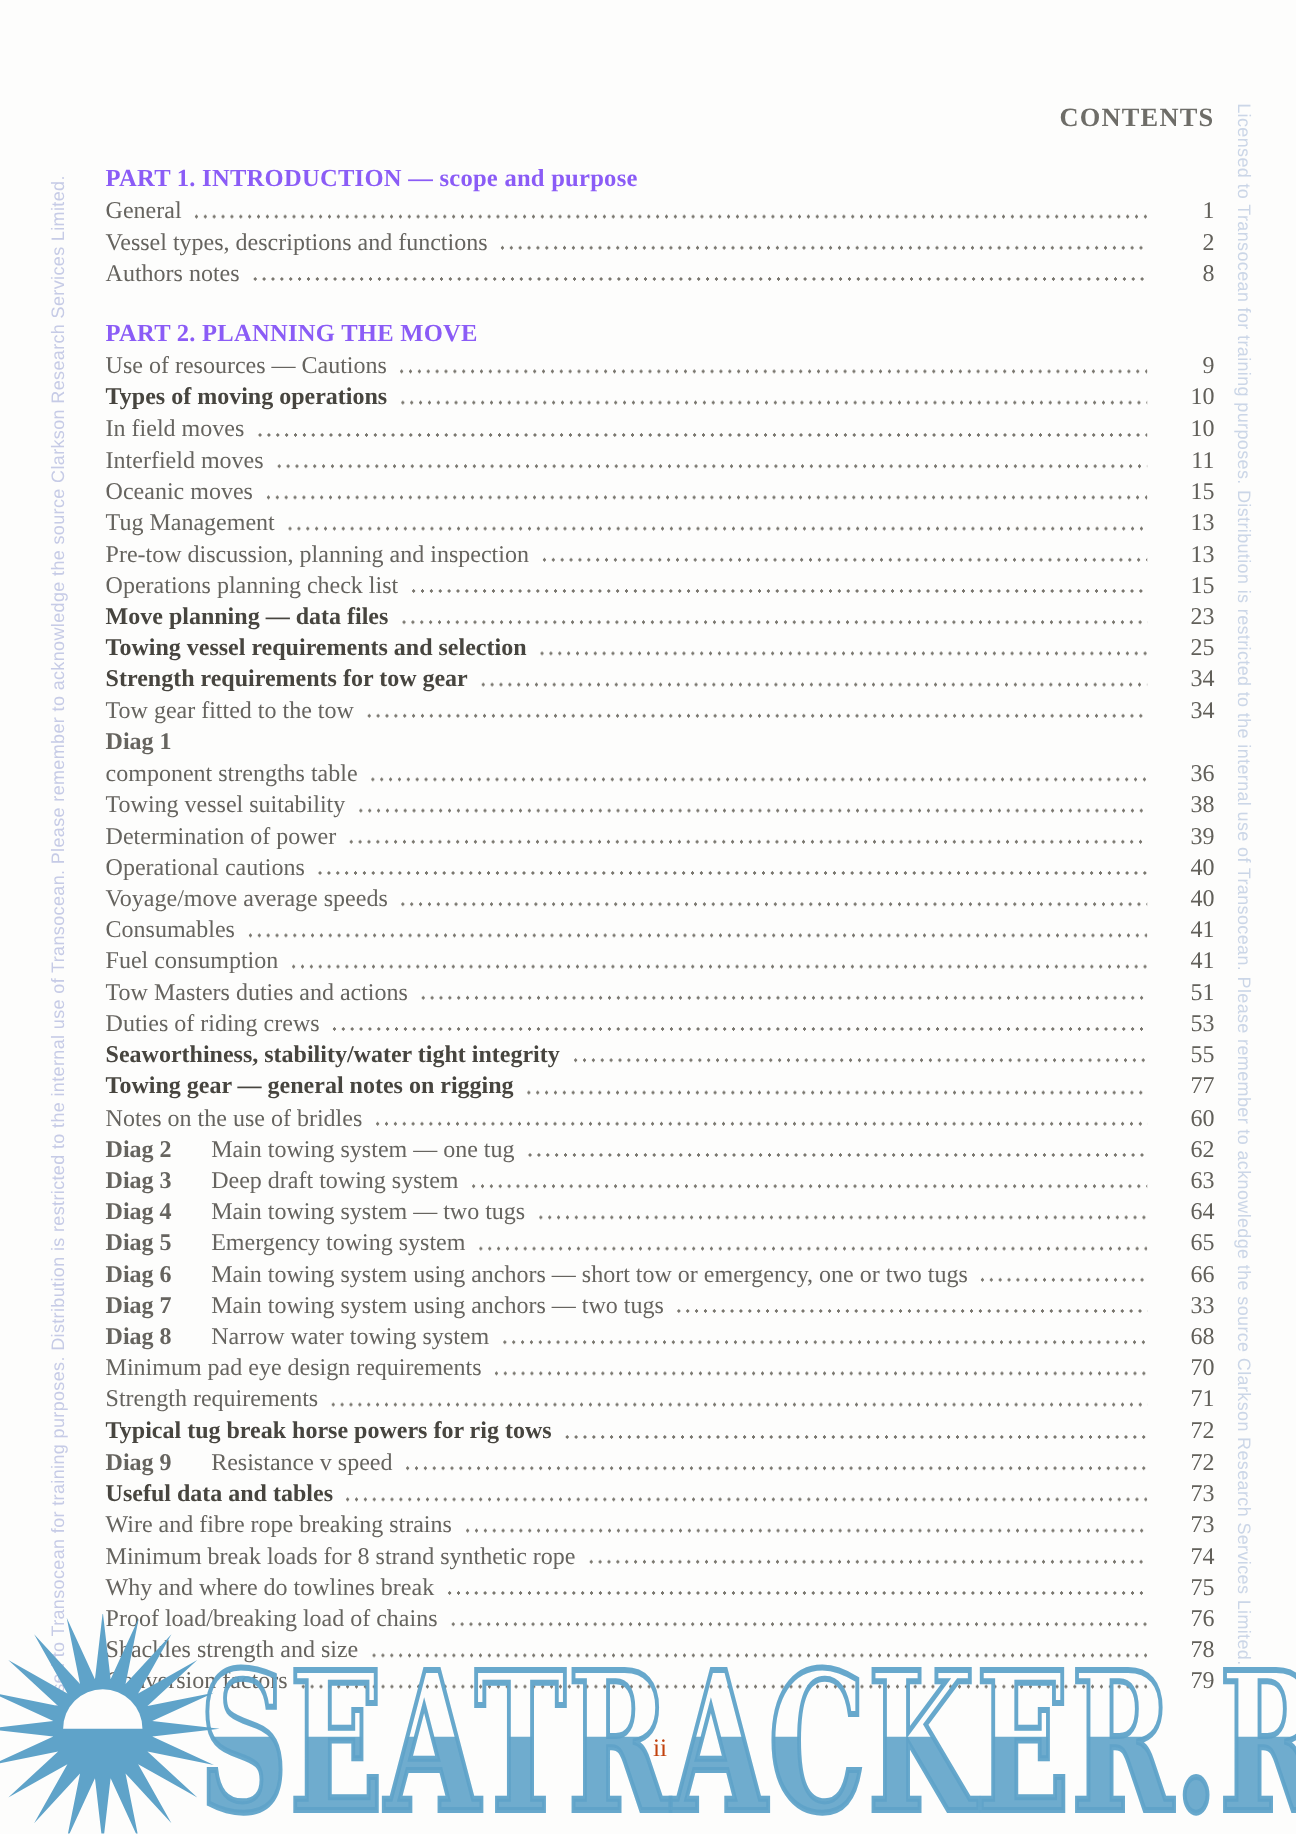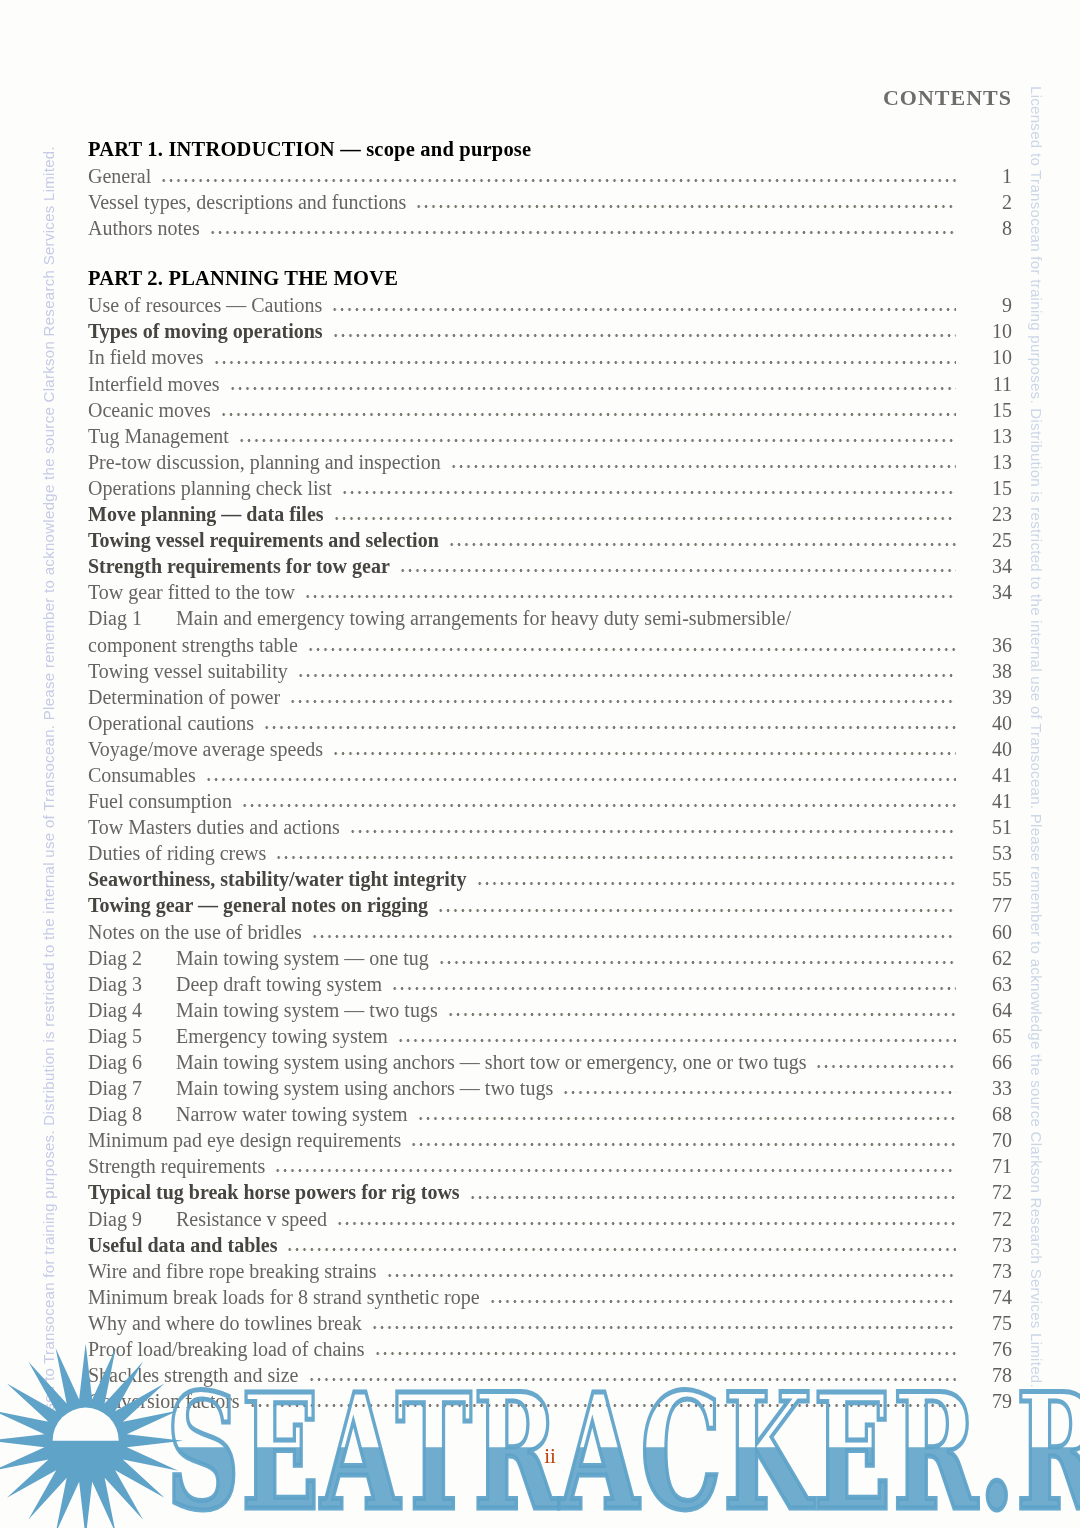--- a/index.html
+++ b/index.html
@@ -26,26 +26,26 @@
   .doc {
     position:absolute; left:88px; top:84px; width:924px; z-index:5;
     color:#66645f;
   }
   .contents-title {
     font-size:22px; font-weight:bold; letter-spacing:1px;
     color:#6e6d68; height:28px; line-height:28px;text-align:right;
   }
   .part-heading {
     margin-top:24px; font-size:20.5px; font-weight:bold;
-    color:#000000; height:27px; line-height:27px; letter-spacing:0.2px;
+    color:#8b5cf6; height:27px; line-height:27px; letter-spacing:0.2px;
   }
   .toc-row {
     display:flex; height:26.1px; line-height:26.1px; font-size:20px;
   }
-  .toc-row .diag-label { width:88px; flex:0 0 88px; }
+  .toc-row .diag-label { width:88px; flex:0 0 88px;font-weight:bold; }
   .toc-row .entry-title { white-space:nowrap; }
   .toc-row.bold .entry-title, .toc-row.bold .diag-label { font-weight:bold; color:#47453f;text-align:right; }
   .leader {
     flex:1 1 auto; margin:0 12px 0 9px;
     background-image:radial-gradient(circle, #7a776f 1.25px, rgba(0,0,0,0) 1.5px);
     background-size:7.4px 5px; background-repeat:repeat-x;
     background-position:left bottom 6px;
   }
   .page-num { flex:0 0 44px; width:44px; text-align:right; color:#615f59; }
 
@@ -156,21 +156,20 @@
           <span class="leader"></span>
           <span class="page-num">34</span>
         </div>
         <div class="toc-row">
           <span class="entry-title">Tow gear fitted to the tow</span>
           <span class="leader"></span>
           <span class="page-num">34</span>
         </div>
         <div class="toc-row">
           <span class="diag-label">Diag 1</span>
-          <span class="entry-title">Main and emergency towing arrangements for heavy duty semi-submersible/</span>
         </div>
         <div class="toc-row">
           <span class="entry-title">component strengths table</span>
           <span class="leader"></span>
           <span class="page-num">36</span>
         </div>
         <div class="toc-row">
           <span class="entry-title">Towing vessel suitability</span>
           <span class="leader"></span>
           <span class="page-num">38</span>

